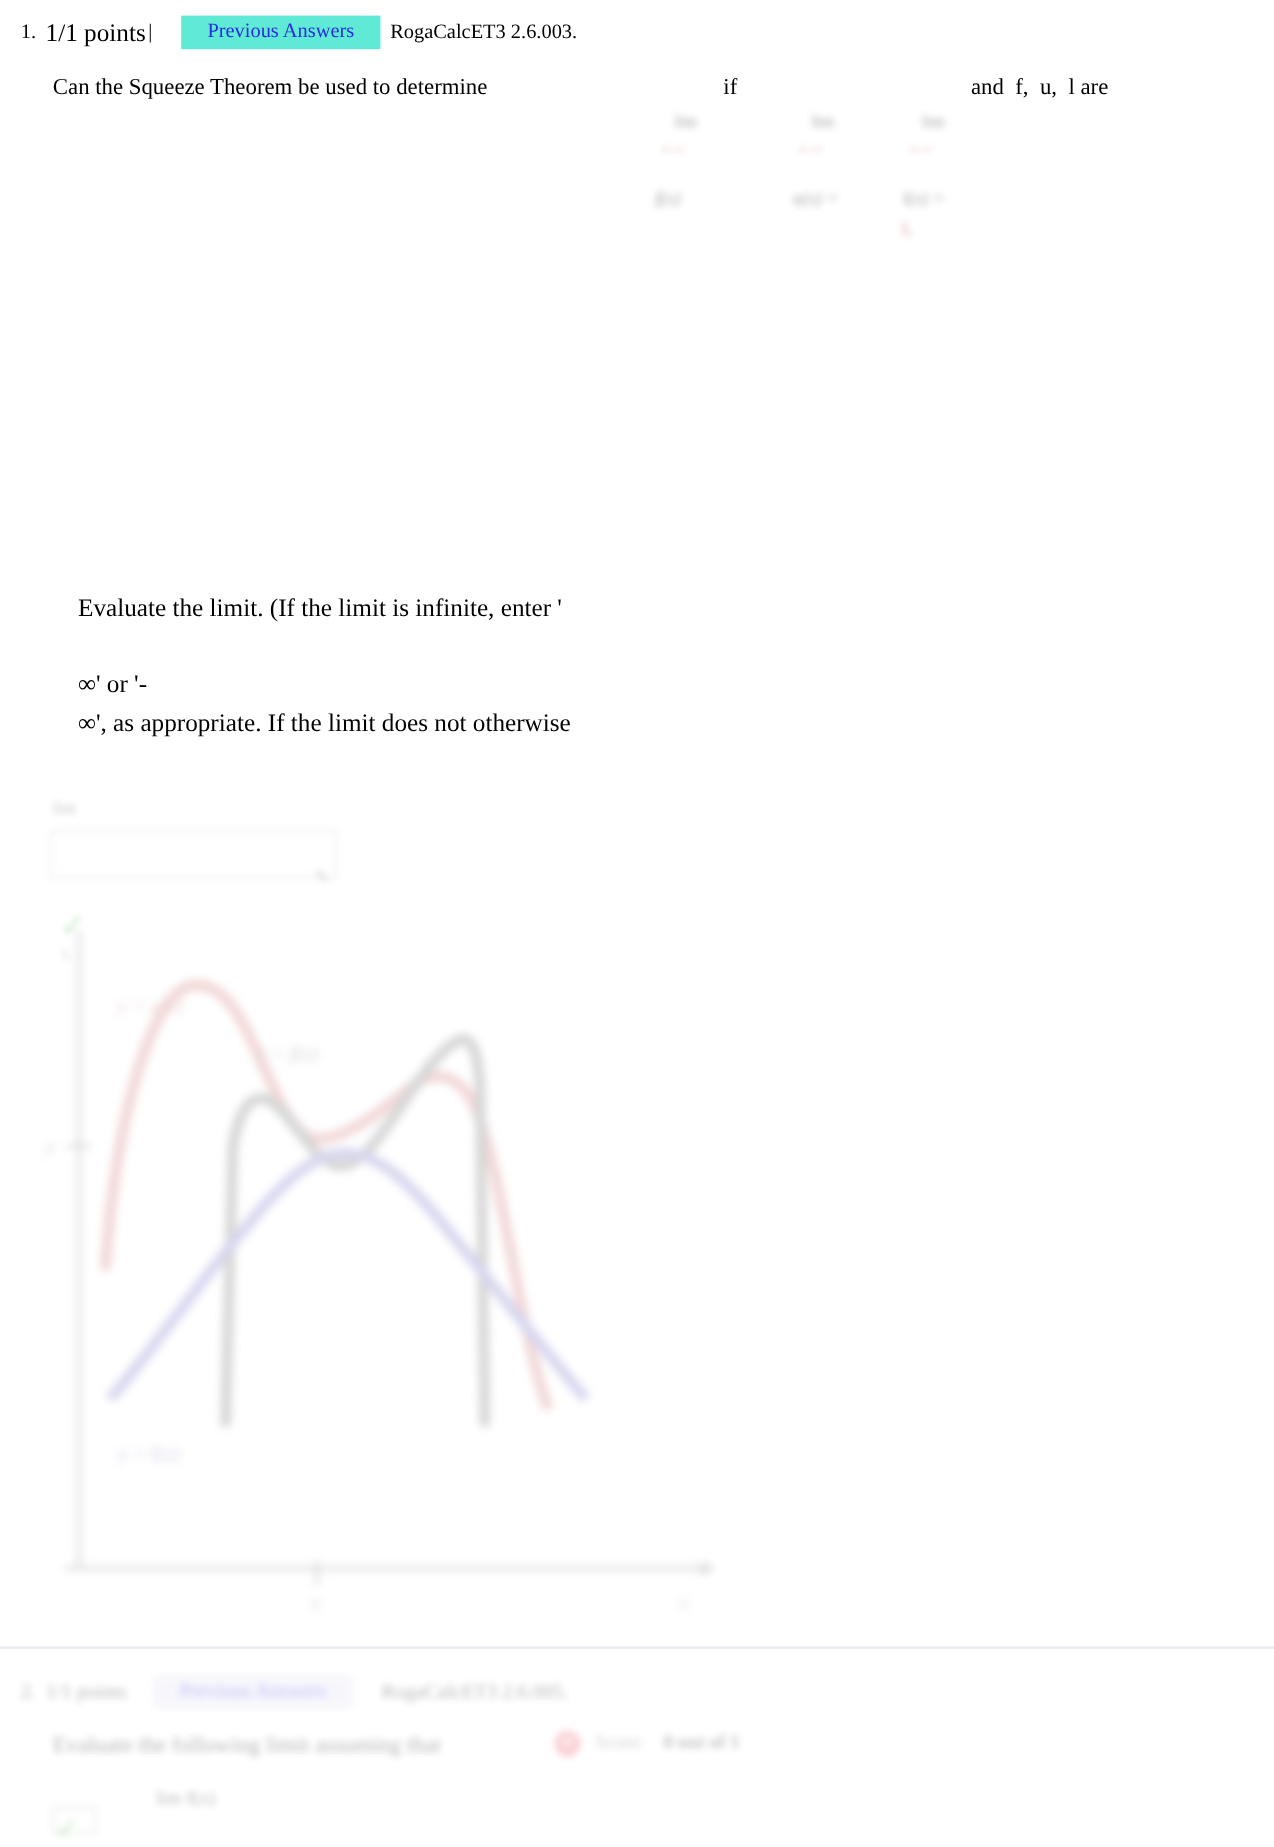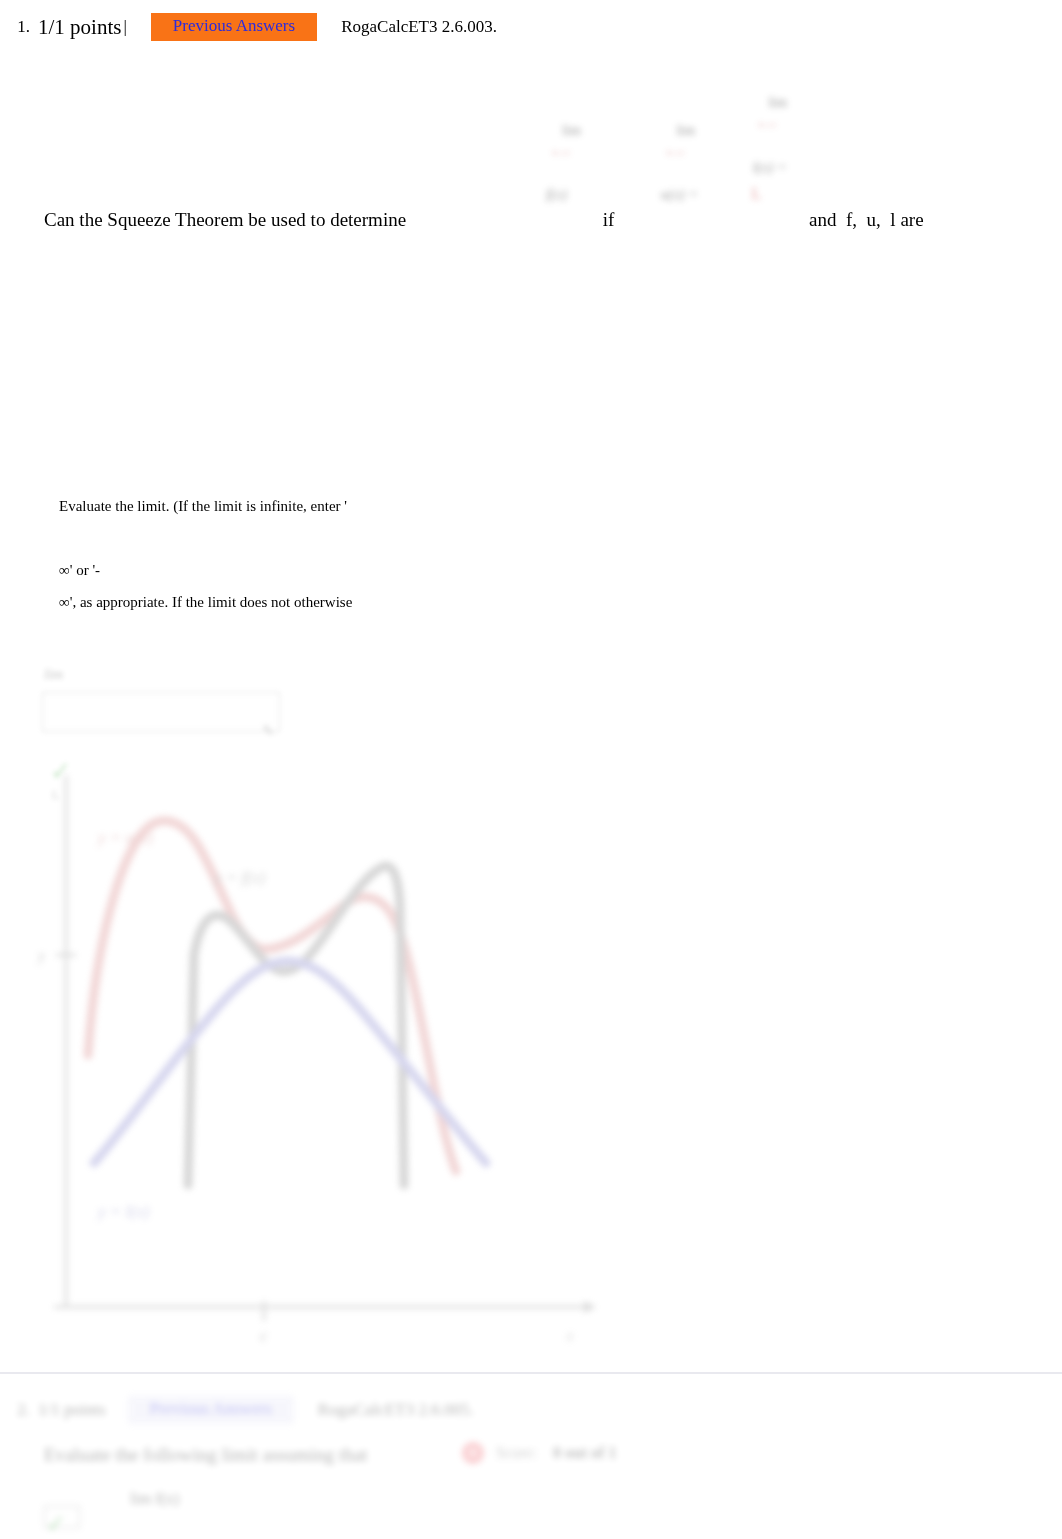--- a/index.html
+++ b/index.html
@@ -37,41 +37,41 @@
     font-size: 21px;
     white-space: pre;
   }
   .prob-sep {
     font-size: 17px;
     padding: 0 2px;
   }
   .prev-answers {
     color: #2b2bdd;
     font-size: 17px;
-    background: #f97316;
+    background: #5eead4;
     padding: 3px 22px 5px 22px;
     margin-left: 22px;
     text-decoration: none;
   }
   .prob-code {
     font-size: 17px;
-    margin-left: 24px;
+    margin-left: 8px;
     white-space: pre;
   }
 
   
   .q-line {
     position: absolute;
     left: 44px;
     top: 60px;
     width: 1010px;
     font-size: 19px;
     line-height: 26px;
     display: flex;
-    align-items: flex-end;
+    align-items: flex-start;
     white-space: pre;
   }
   .q-text { font-size: 19px; }
 
   
   .mathblur {
     display: inline-block;
     position: relative;
     filter: blur(3.2px);
     opacity: 0.55;
@@ -108,21 +108,21 @@
   .gap-sm { display: inline-block; width: 22px; }
   .gap-md { display: inline-block; width: 30px; }
   .gap-lg { display: inline-block; width: 116px; }
 
   
   .eval-para {
     position: absolute;
     left: 44px;
     top: 458px;
     width: 990px;
-    font-size: 15px;
+    font-size: 21px;
     line-height: 32px;
   }
   .eval-line1 { white-space: pre; }
   .inf-gap { display: inline-block; width: 86px; }
 
   
   .answer-zone {
     position: absolute;
     left: 40px;
     top: 660px;

